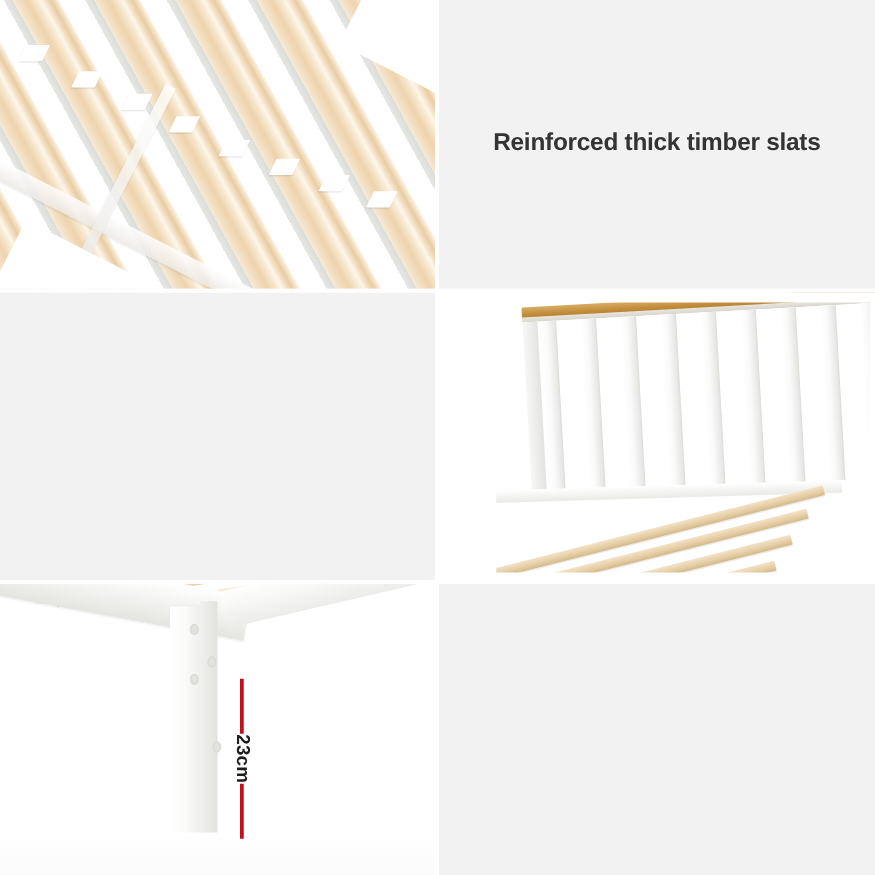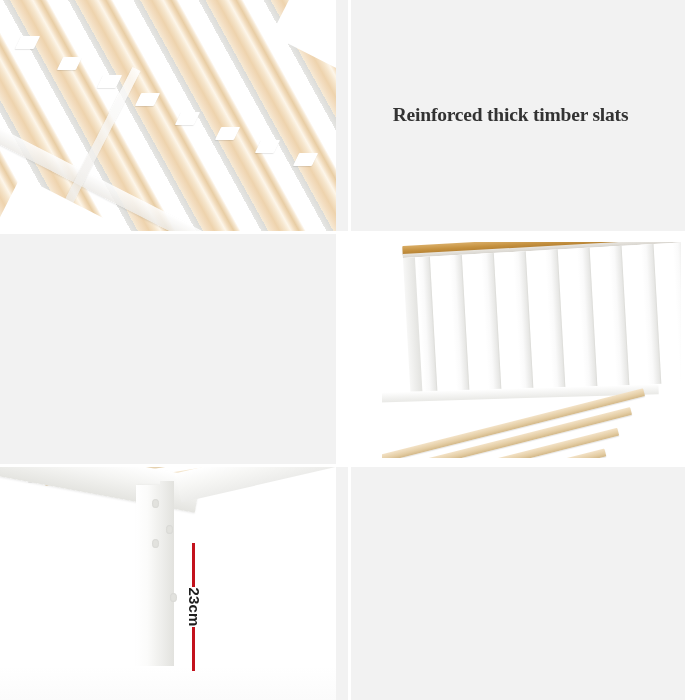--- a/index.html
+++ b/index.html
@@ -23,21 +23,21 @@
   
   .cell {
     position: absolute;
     overflow: hidden;
     background: #f2f2f2;
   }
   .cell.r0 { top: 0;    height: 231px; }
   .cell.r1 { top: 234px; height: 230px; }
   .cell.r2 { top: 467px; height: 233px; }
   .cell.c0 { left: 0;   width: 348px; }
-  .cell.c1 { left: 336px; width: 349px; font-family: Liberation Serif, serif; }
+  .cell.c1 { left: 351px; width: 349px; }
 
   
   .caption {
     position: absolute;
     left: 0; right: 0;
     text-align: center;
     color: #333333;
     font-weight: bold;
     font-size: 19.5px;
     letter-spacing: -0.2px;

